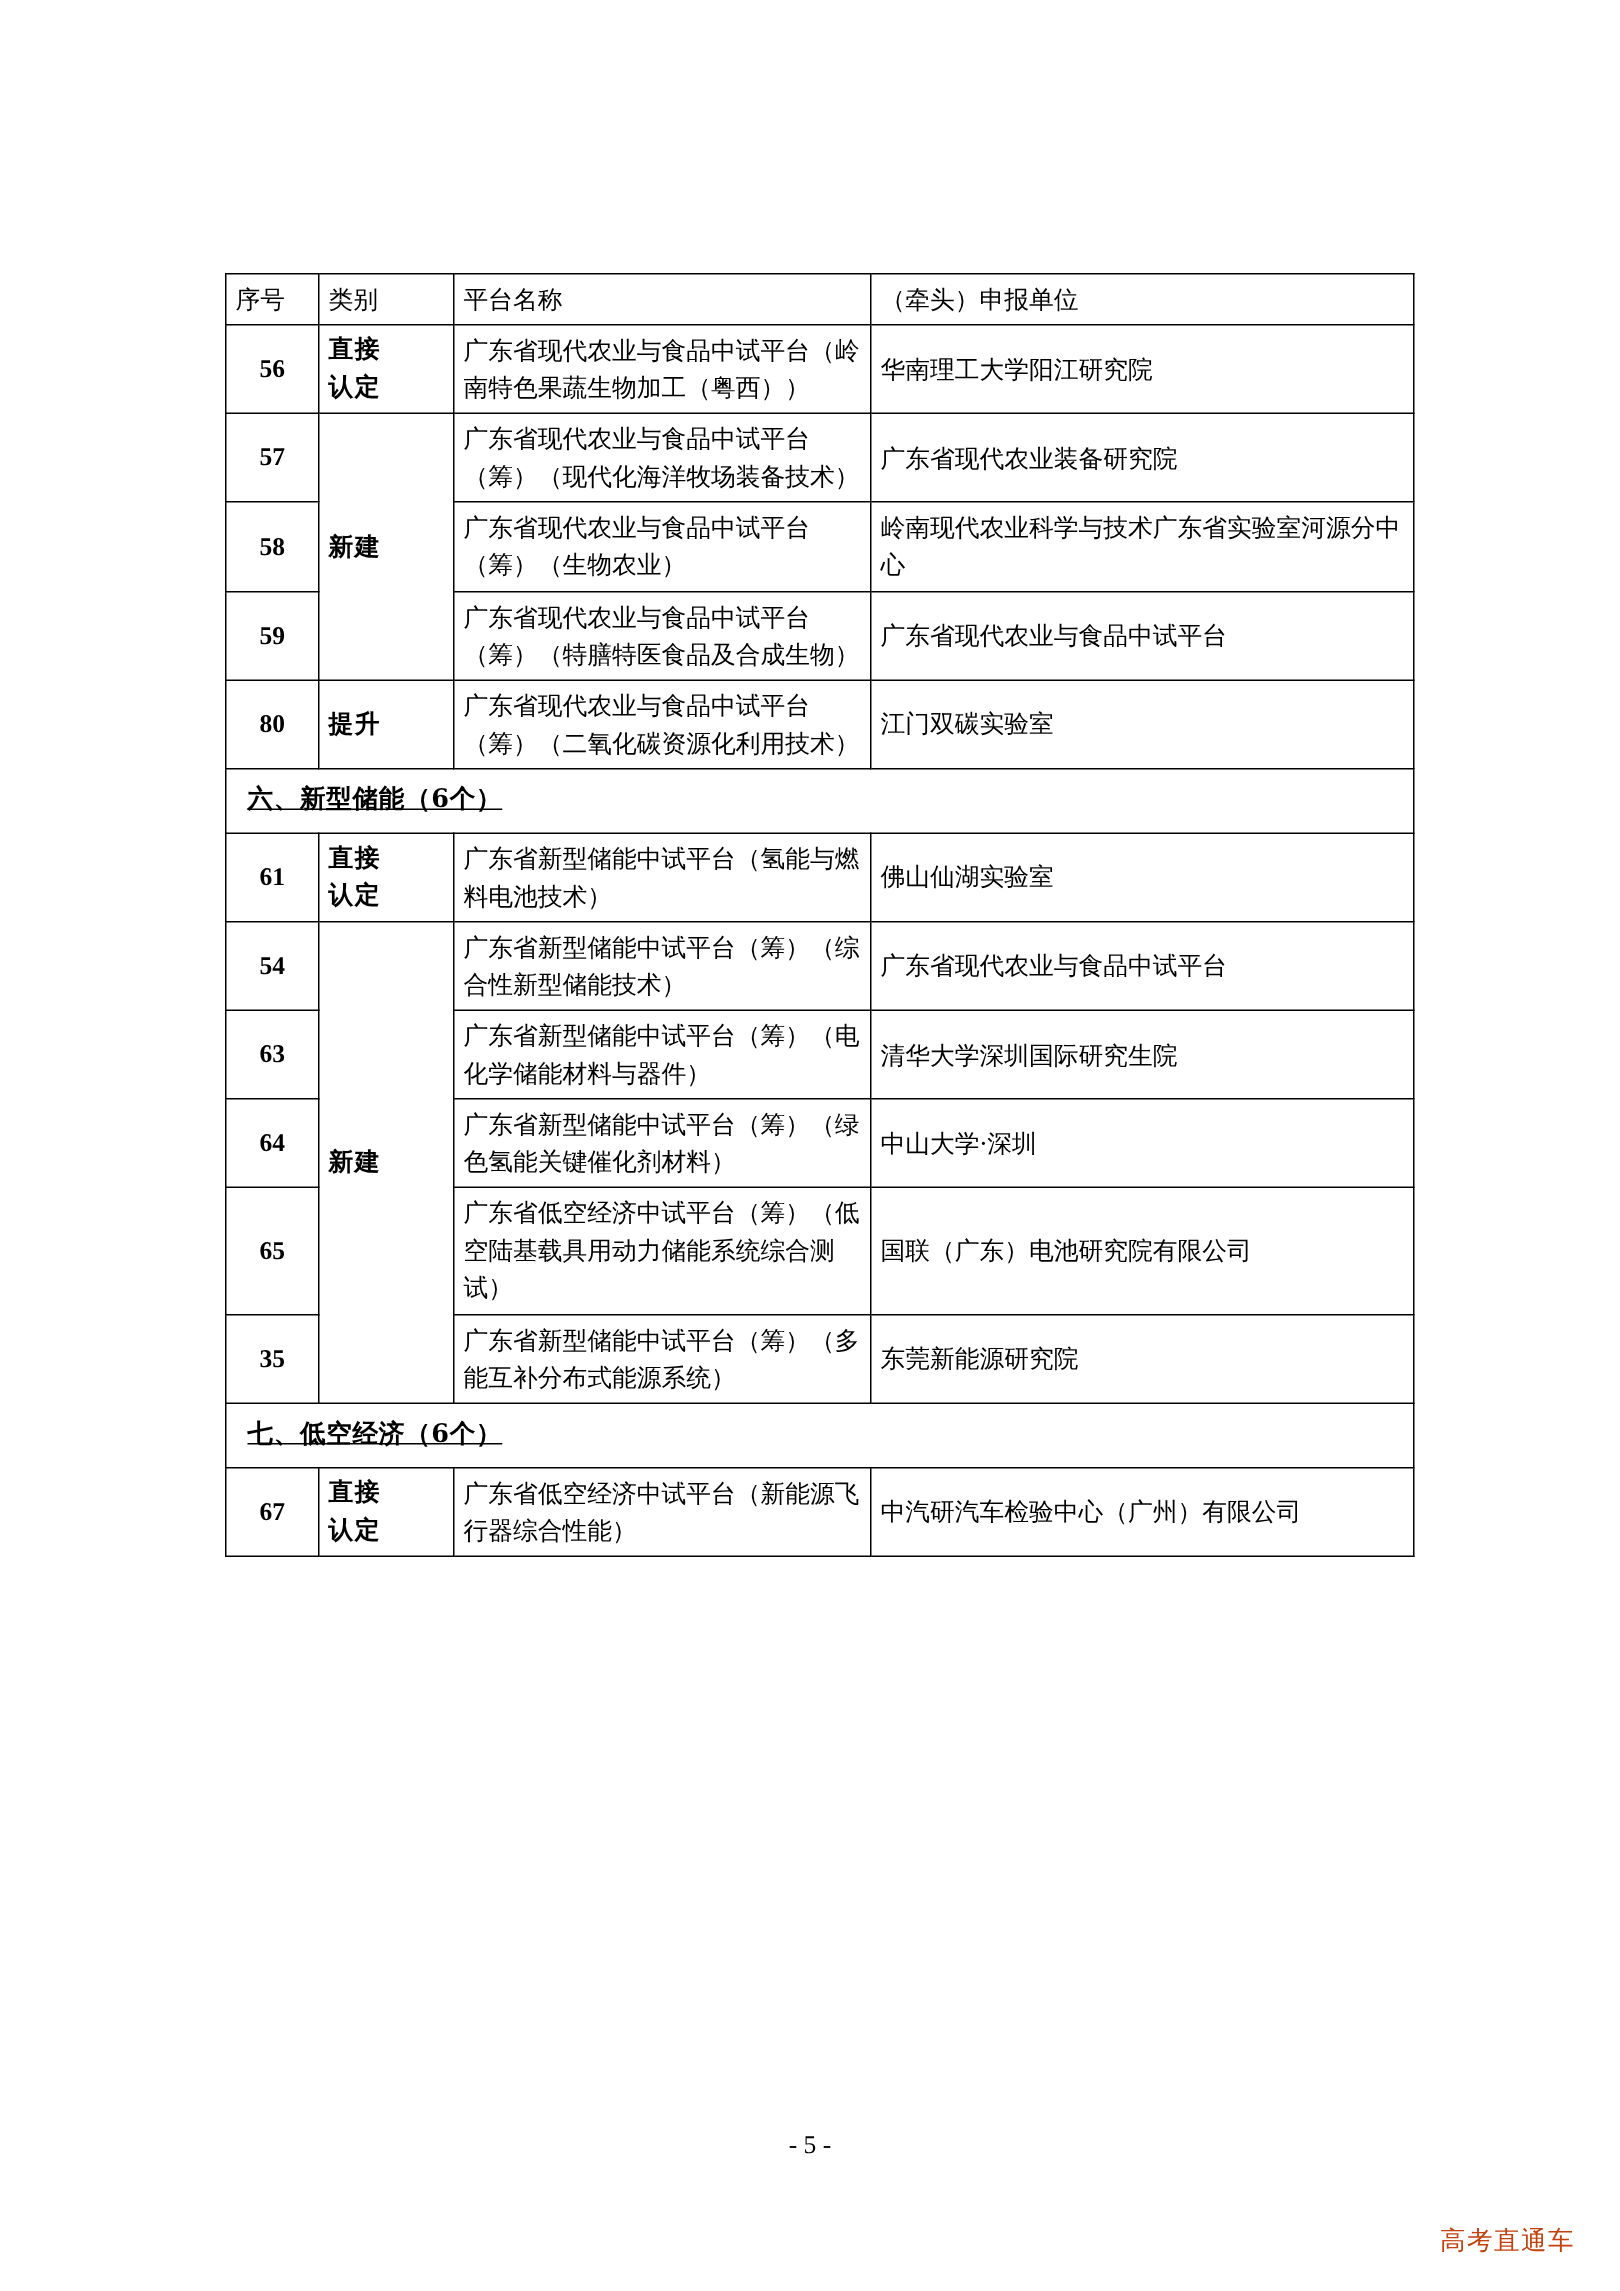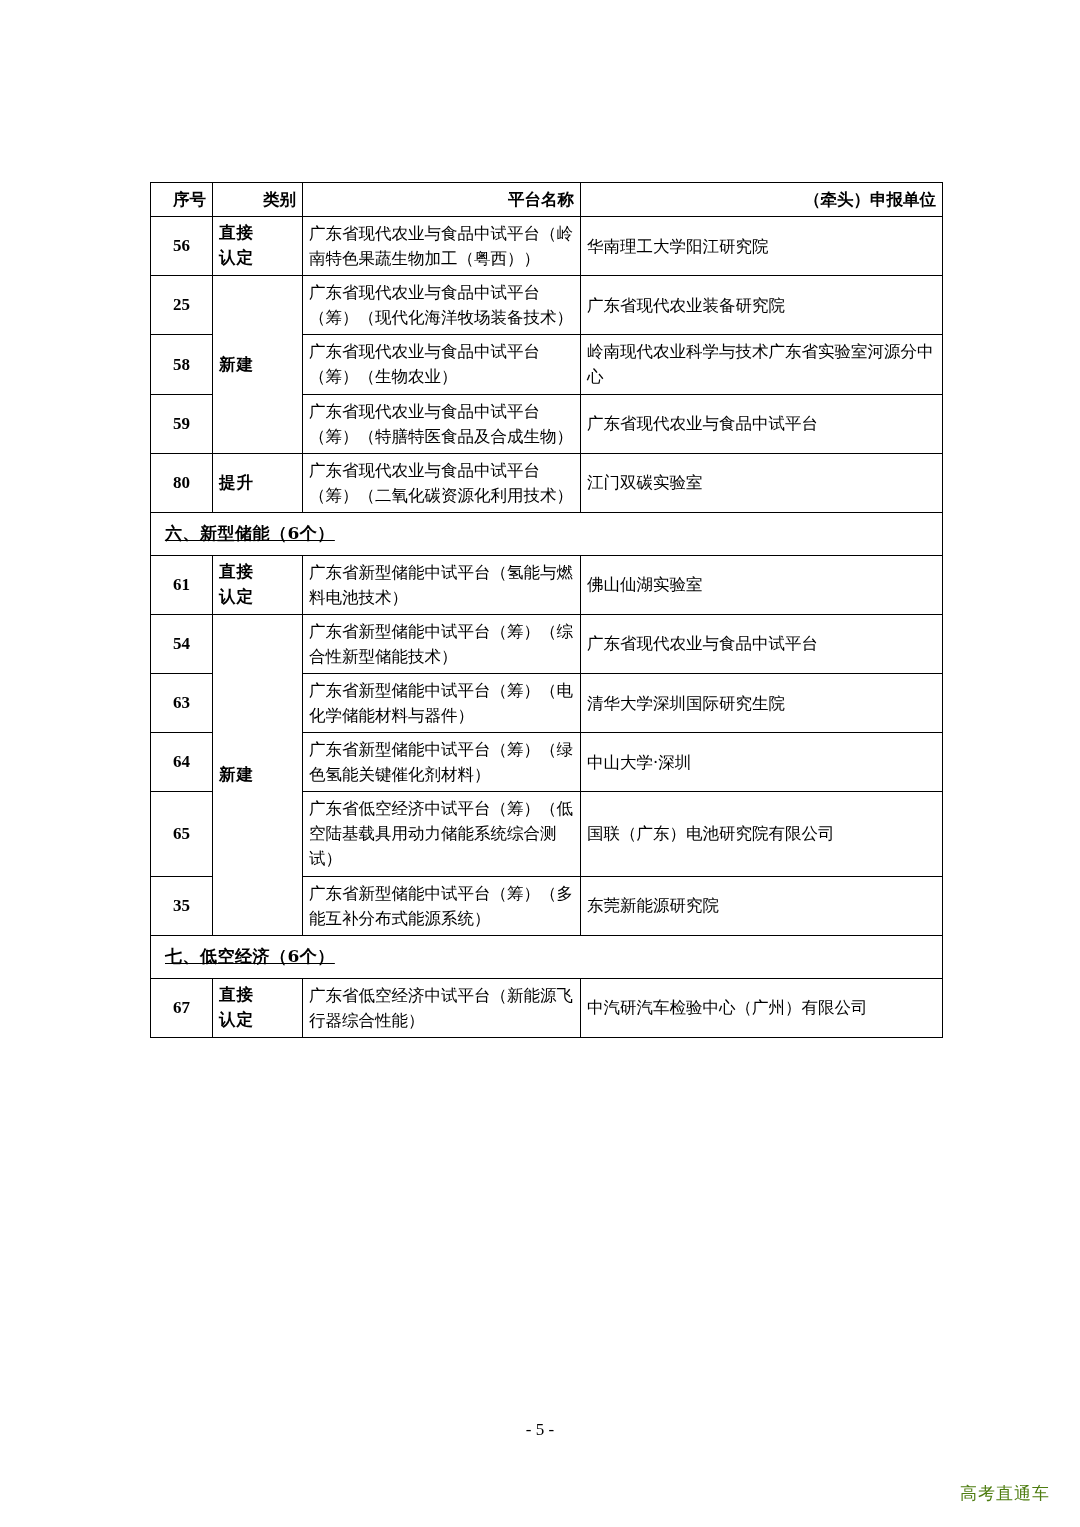--- a/index.html
+++ b/index.html
@@ -36,22 +36,22 @@
     font-size: 16.5px;
     line-height: 1.52;
     font-family: "DejaVu Serif", "Liberation Serif", serif;
   }
   .col-no { width: 62px; }
   .col-cat { width: 90px; }
   .col-name { width: 278px; }
   .col-unit { width: 362px; }
 
   thead td {
-    text-align: right;
-    font-weight: bold;
+    text-align: left;
+    font-weight: normal;
     font-size: 17px;
     padding: 7px 4px;
   }
   td.num {
     text-align: center;
     font-weight: bold;
     font-size: 17px;
     font-family: "Liberation Serif", serif;
   }
   td.cat {
@@ -80,21 +80,21 @@
     width: 1080px;
     text-align: center;
     font-size: 17px;
     font-family: "Liberation Serif", serif;
   }
   .watermark {
     position: absolute;
     right: 30px;
     bottom: 22px;
     font-size: 17px;
-    color: #4d7c0f;
+    color: #c2410c;
     font-family: "DejaVu Sans", sans-serif;
     letter-spacing: 1px;
   }
 </style>
 </head>
 <body>
 
 <div class="page">
 
   <table class="doc-table">
@@ -118,21 +118,21 @@
         <td class="num">56</td>
         <td class="cat" rowspan="1">
           <span class="two-line">直接</span>
           <span class="two-line">认定</span>
         </td>
         <td class="body-cell">广东省现代农业与食品中试平台（岭南特色果蔬生物加工（粤西））</td>
         <td class="body-cell">华南理工大学阳江研究院</td>
       </tr>
 
       <tr>
-        <td class="num">25</td>
+        <td class="num">57</td>
         <td class="cat" rowspan="3">新建</td>
         <td class="body-cell">广东省现代农业与食品中试平台（筹）（现代化海洋牧场装备技术）</td>
         <td class="body-cell">广东省现代农业装备研究院</td>
       </tr>
 
       <tr>
         <td class="num">58</td>
         <td class="body-cell">广东省现代农业与食品中试平台（筹）（生物农业）</td>
         <td class="body-cell">岭南现代农业科学与技术广东省实验室河源分中心</td>
       </tr>

